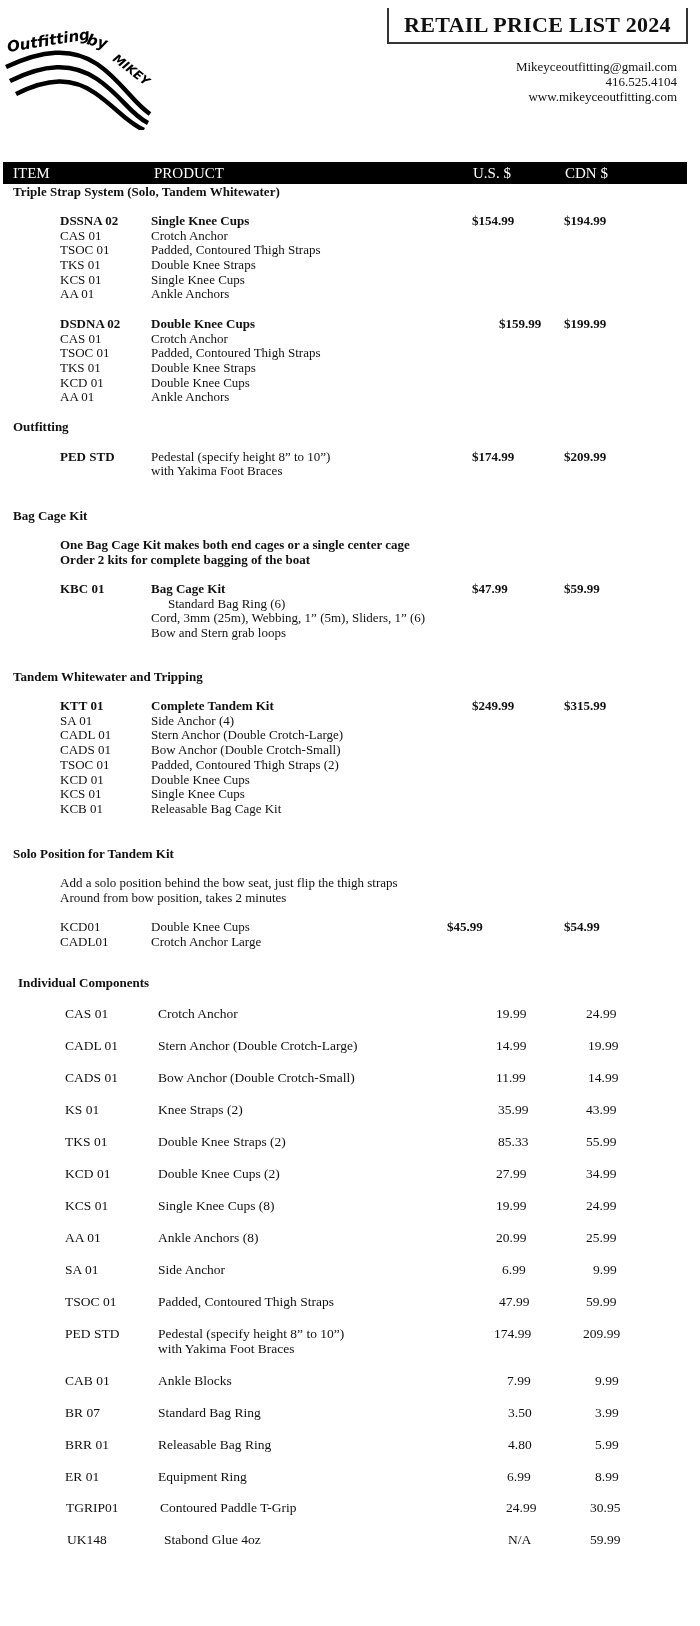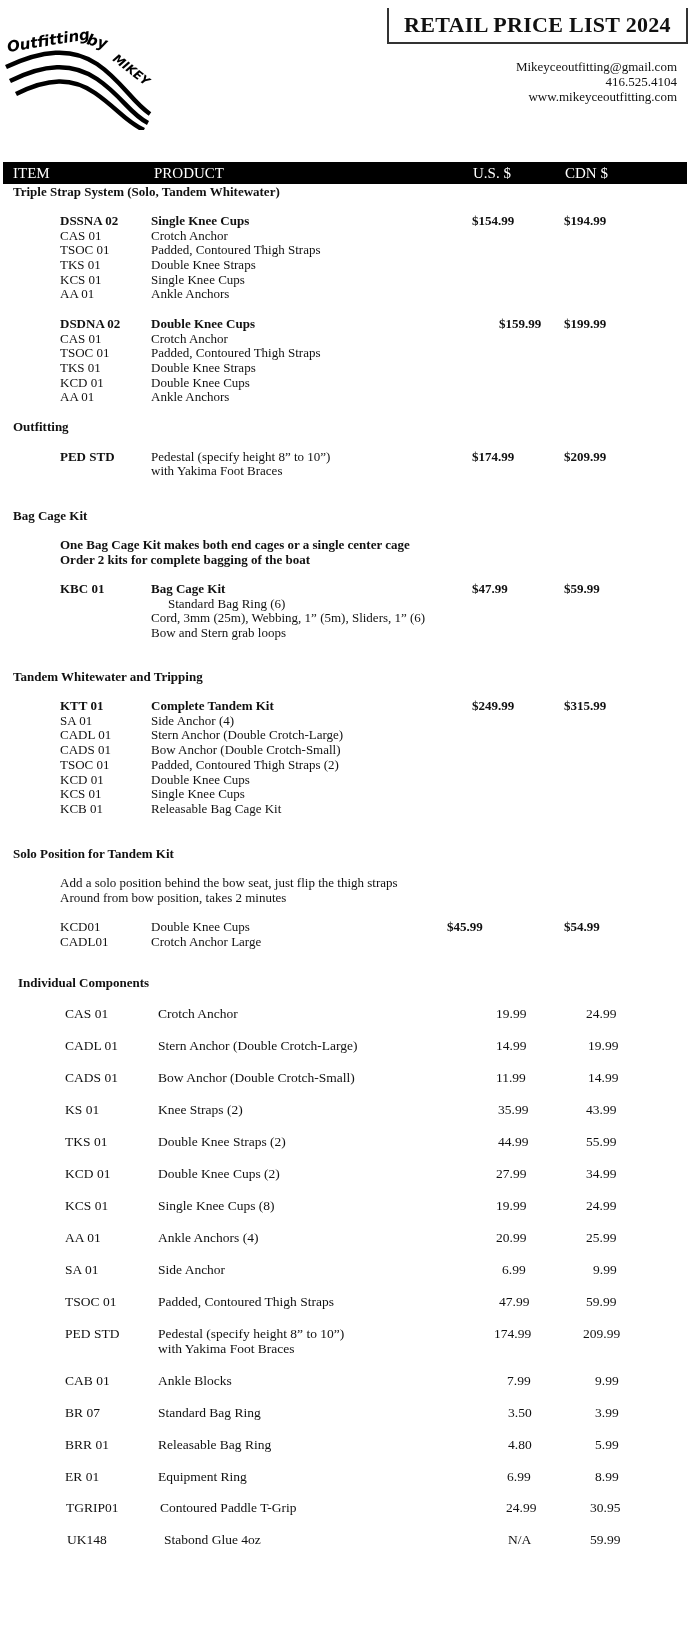--- a/index.html
+++ b/index.html
@@ -161,35 +161,35 @@
   <div class="abs t ic" style="left:496px;top:1070px">11.99</div>
   <div class="abs t ic" style="left:588px;top:1070px">14.99</div>
 
   <div class="abs t ic" style="left:65px;top:1102px">KS 01</div>
   <div class="abs t ic" style="left:158px;top:1102px">Knee Straps (2)</div>
   <div class="abs t ic" style="left:498px;top:1102px">35.99</div>
   <div class="abs t ic" style="left:586px;top:1102px">43.99</div>
 
   <div class="abs t ic" style="left:65px;top:1134px">TKS 01</div>
   <div class="abs t ic" style="left:158px;top:1134px">Double Knee Straps (2)</div>
-  <div class="abs t ic" style="left:498px;top:1134px">44.99</div>
+  <div class="abs t ic" style="left:498px;top:1134px">85.33</div>
   <div class="abs t ic" style="left:586px;top:1134px">55.99</div>
 
   <div class="abs t ic" style="left:65px;top:1166px">KCD 01</div>
   <div class="abs t ic" style="left:158px;top:1166px">Double Knee Cups  (2)</div>
   <div class="abs t ic" style="left:496px;top:1166px">27.99</div>
   <div class="abs t ic" style="left:586px;top:1166px">34.99</div>
 
   <div class="abs t ic" style="left:65px;top:1198px">KCS 01</div>
   <div class="abs t ic" style="left:158px;top:1198px">Single Knee Cups  (8)</div>
   <div class="abs t ic" style="left:496px;top:1198px">19.99</div>
   <div class="abs t ic" style="left:586px;top:1198px">24.99</div>
 
   <div class="abs t ic" style="left:65px;top:1230px">AA 01</div>
-  <div class="abs t ic" style="left:158px;top:1230px">Ankle Anchors (4)</div>
+  <div class="abs t ic" style="left:158px;top:1230px">Ankle Anchors (8)</div>
   <div class="abs t ic" style="left:496px;top:1230px">20.99</div>
   <div class="abs t ic" style="left:586px;top:1230px">25.99</div>
 
   <div class="abs t ic" style="left:65px;top:1262px">SA 01</div>
   <div class="abs t ic" style="left:158px;top:1262px">Side Anchor</div>
   <div class="abs t ic" style="left:502px;top:1262px">6.99</div>
   <div class="abs t ic" style="left:593px;top:1262px">9.99</div>
 
   <div class="abs t ic" style="left:65px;top:1294px">TSOC 01</div>
   <div class="abs t ic" style="left:158px;top:1294px">Padded, Contoured Thigh Straps</div>

